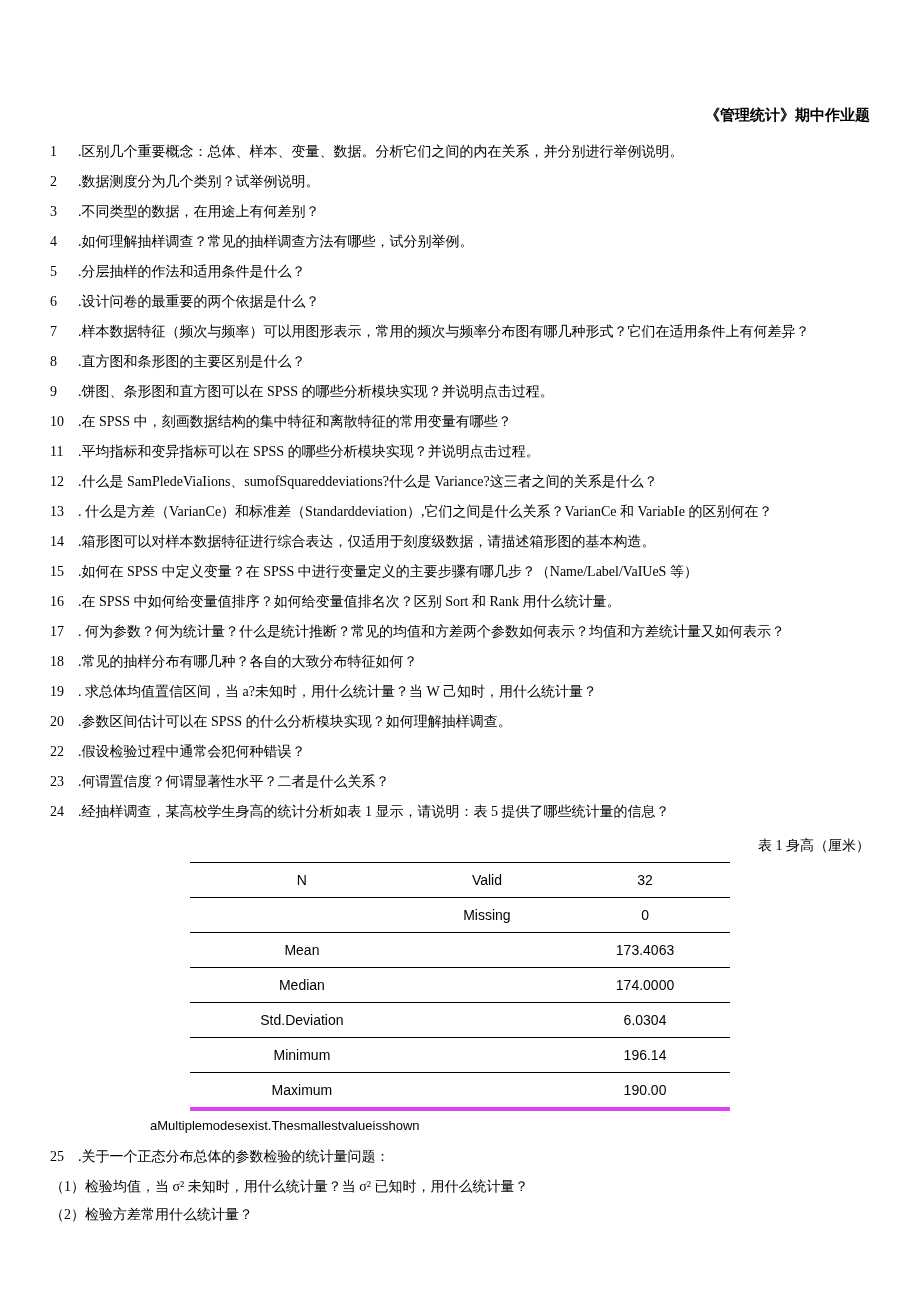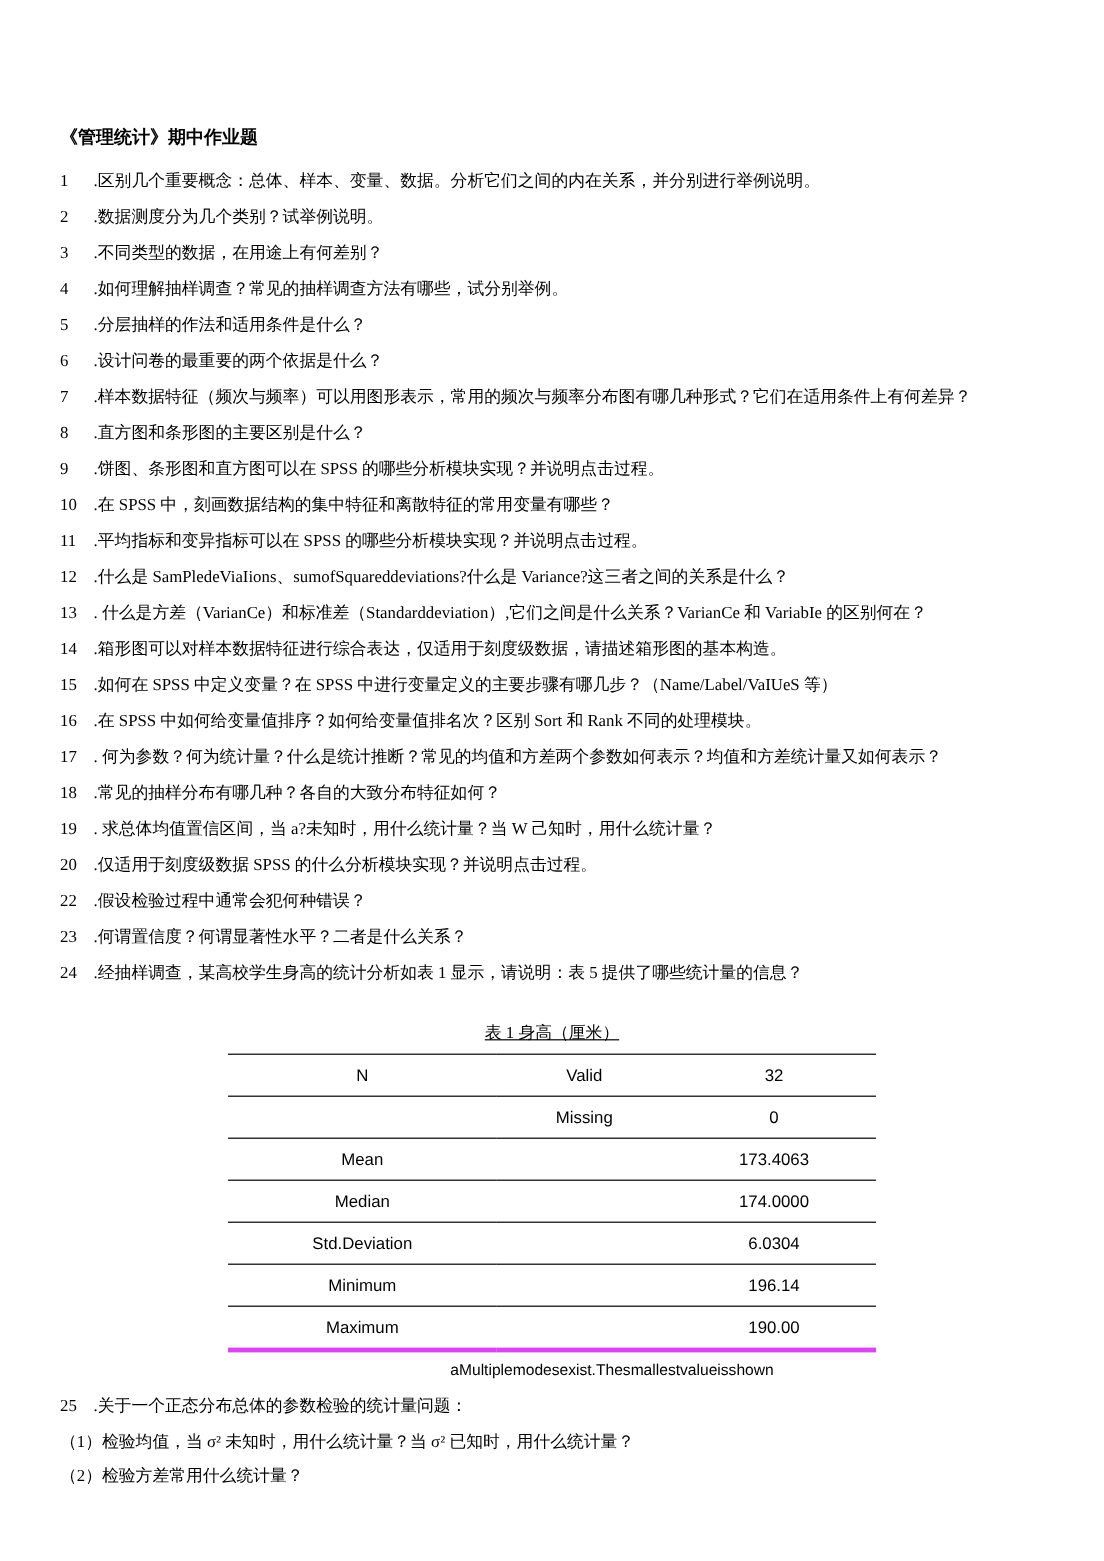--- a/index.html
+++ b/index.html
@@ -10,66 +10,65 @@
     body {
       font-family: "SimSun", "宋体", serif;
       font-size: 14px;
       line-height: 2;
       color: #000;
       background: #fff;
       padding: 100px 50px 50px 50px;
       width: 920px;
     }
     .title {
-      text-align: left;
+      text-align: right;
       font-weight: bold;
       font-size: 15px;
       margin-bottom: 8px;
     }
     .question-list {
       list-style: none;
     }
     .question-item {
       display: flex;
       align-items: flex-start;
       margin-bottom: 2px;
     }
     .question-num {
       min-width: 28px;
       text-align: left;
     }
     .question-text {
       flex: 1;
     }
     .table-caption {
-      text-align: center;
-      margin-top: 22px;
+      text-align: right;
+      margin-top: 6px;
       margin-bottom: 2px;
-      text-decoration: underline;
     }
     table {
       margin: 0 auto;
       border-collapse: collapse;
       width: 540px;
     }
     table td {
       border-top: 1px solid #000;
       border-bottom: 1px solid #000;
       padding: 3px 10px;
       text-align: center;
       font-family: Arial, sans-serif;
     }
     table tr:first-child td {
       border-top: 1px solid #000;
     }
     table tr:last-child td {
       border-bottom: 4px solid #d946ef;
     }
     .footnote {
-      text-align: center;
+      text-align: left;
       padding-left: 100px;
       font-family: Arial, sans-serif;
       font-size: 13px;
       margin-top: 2px;
       margin-bottom: 4px;
     }
     .sub-item {
       padding-left: 0px;
     }
   </style>
@@ -134,37 +133,37 @@
   <div class="question-item">
       <span class="question-num">14</span>
       <span class="question-text">.箱形图可以对样本数据特征进行综合表达，仅适用于刻度级数据，请描述箱形图的基本构造。</span>
     </div>
   <div class="question-item">
       <span class="question-num">15</span>
       <span class="question-text">.如何在 SPSS 中定义变量？在 SPSS 中进行变量定义的主要步骤有哪几步？（Name/Label/VaIUeS 等）</span>
     </div>
   <div class="question-item">
       <span class="question-num">16</span>
-      <span class="question-text">.在 SPSS 中如何给变量值排序？如何给变量值排名次？区别 Sort 和 Rank 不同的处理模块。</span>
+      <span class="question-text">.在 SPSS 中如何给变量值排序？如何给变量值排名次？区别 Sort 和 Rank 用什么统计量。</span>
     </div>
   <div class="question-item">
       <span class="question-num">17</span>
       <span class="question-text">. 何为参数？何为统计量？什么是统计推断？常见的均值和方差两个参数如何表示？均值和方差统计量又如何表示？</span>
     </div>
   <div class="question-item">
       <span class="question-num">18</span>
       <span class="question-text">.常见的抽样分布有哪几种？各自的大致分布特征如何？</span>
     </div>
   <div class="question-item">
       <span class="question-num">19</span>
       <span class="question-text">. 求总体均值置信区间，当 a?未知时，用什么统计量？当 W 己知时，用什么统计量？</span>
     </div>
   <div class="question-item">
       <span class="question-num">20</span>
-      <span class="question-text">.仅适用于刻度级数据 SPSS 的什么分析模块实现？并说明点击过程。</span>
+      <span class="question-text">.参数区间估计可以在 SPSS 的什么分析模块实现？如何理解抽样调查。</span>
     </div>
   <div class="question-item">
       <span class="question-num">22</span>
       <span class="question-text">.假设检验过程中通常会犯何种错误？</span>
     </div>
   <div class="question-item">
       <span class="question-num">23</span>
       <span class="question-text">.何谓置信度？何谓显著性水平？二者是什么关系？</span>
     </div>
   <div class="question-item">

